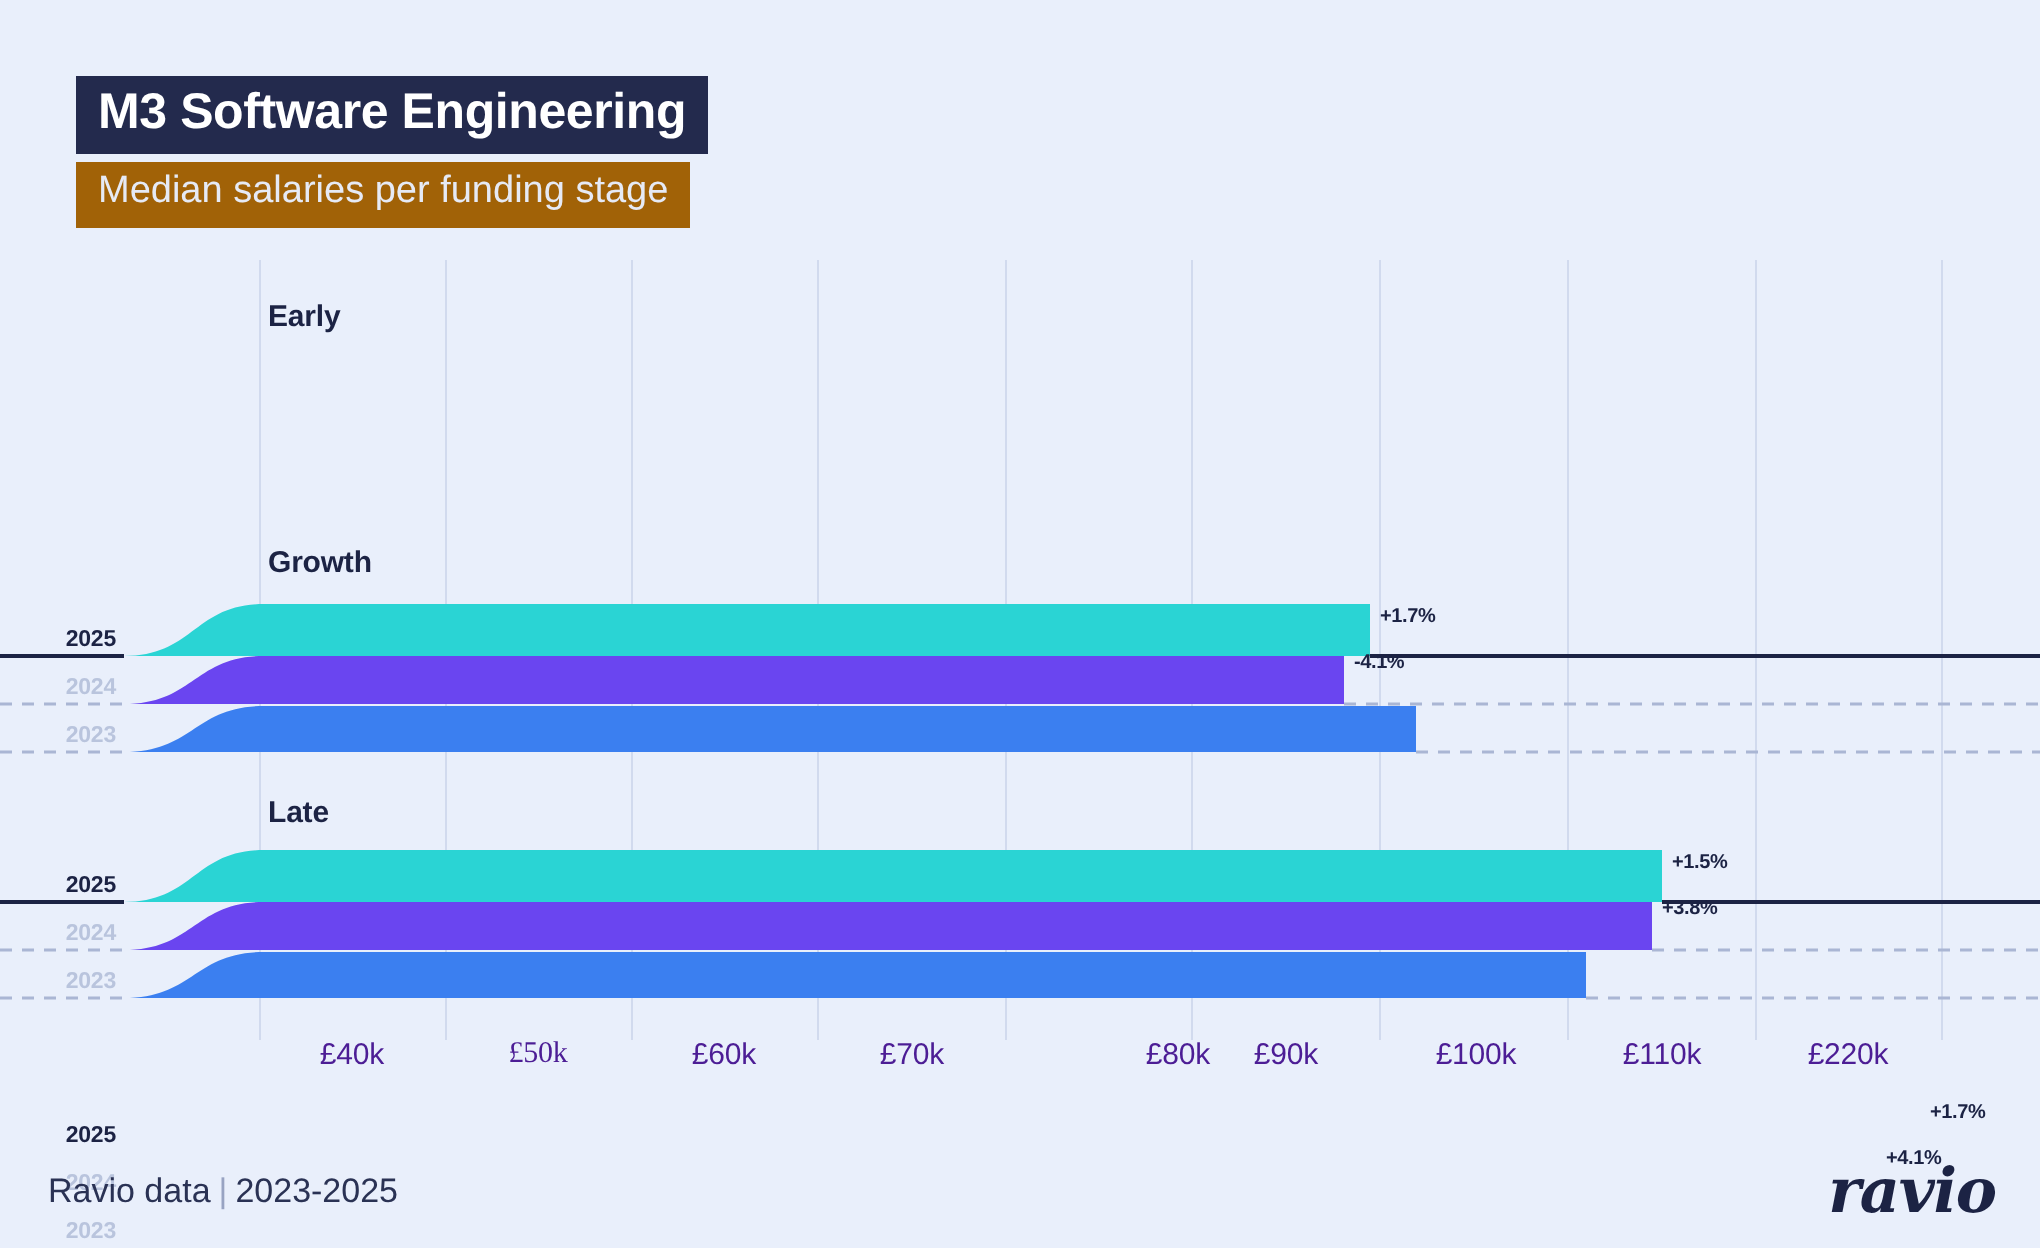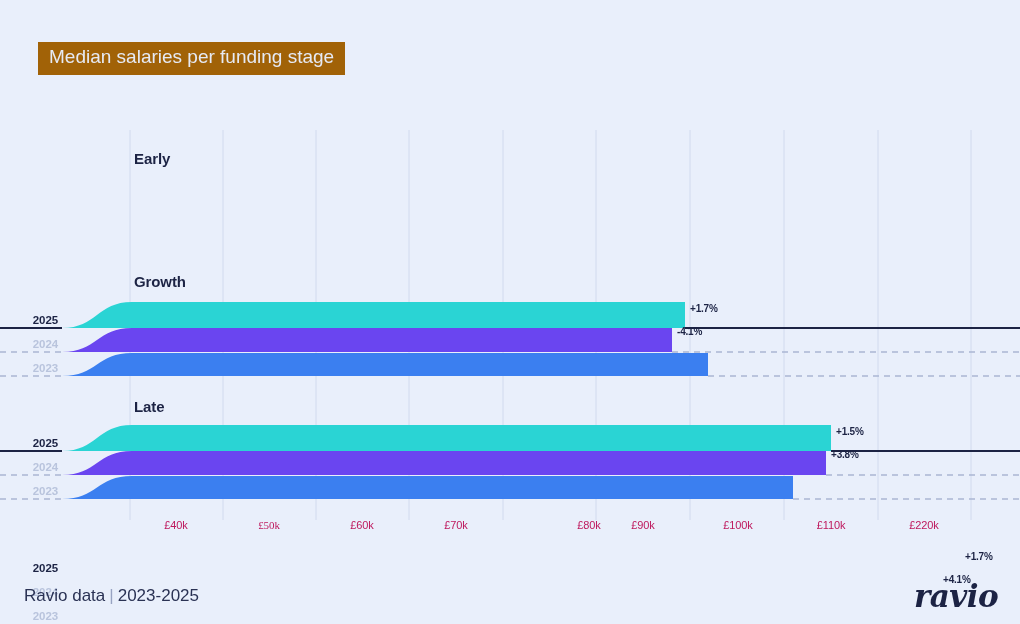--- a/index.html
+++ b/index.html
@@ -63,22 +63,22 @@
     font-weight:bold;
     color:#1c2344;
     white-space:nowrap;
     letter-spacing:-0.2px;
   }
 
   
   #axis { position:absolute; left:0; top:515px; width:1020px; height:30px; }
   .tick {
     position:absolute;
-    font-size:11px;
-    color:#be185d;
+    font-size:15px;
+    color:#4c1d95;
     transform:translateX(-50%);
     white-space:nowrap;
     letter-spacing:-0.1px;
   }
 
   
   .footer-note {
     position:absolute; left:24px; top:586px;
     font-size:17px; color:#2a3254;
     white-space:nowrap;
@@ -93,20 +93,21 @@
     color:#1c2344;
     letter-spacing:-0.6px;
   }
 </style>
 </head>
 <body>
 
 <div id="stage">
 
   <div class="title-wrap">
+    <div class="title-main">M3 Software Engineering</div>
     <div class="title-sub-row">
       <div class="title-sub">Median salaries per funding stage</div>
     </div>
   </div>
 
   <div id="chart">
       <svg width="1020" height="390">
         <line x1="130" x2="130" y1="0" y2="390" stroke="#c9d4ea" stroke-width="1" opacity="0.75"></line>
         <line x1="223" x2="223" y1="0" y2="390" stroke="#c9d4ea" stroke-width="1" opacity="0.75"></line>
         <line x1="316" x2="316" y1="0" y2="390" stroke="#c9d4ea" stroke-width="1" opacity="0.75"></line>

